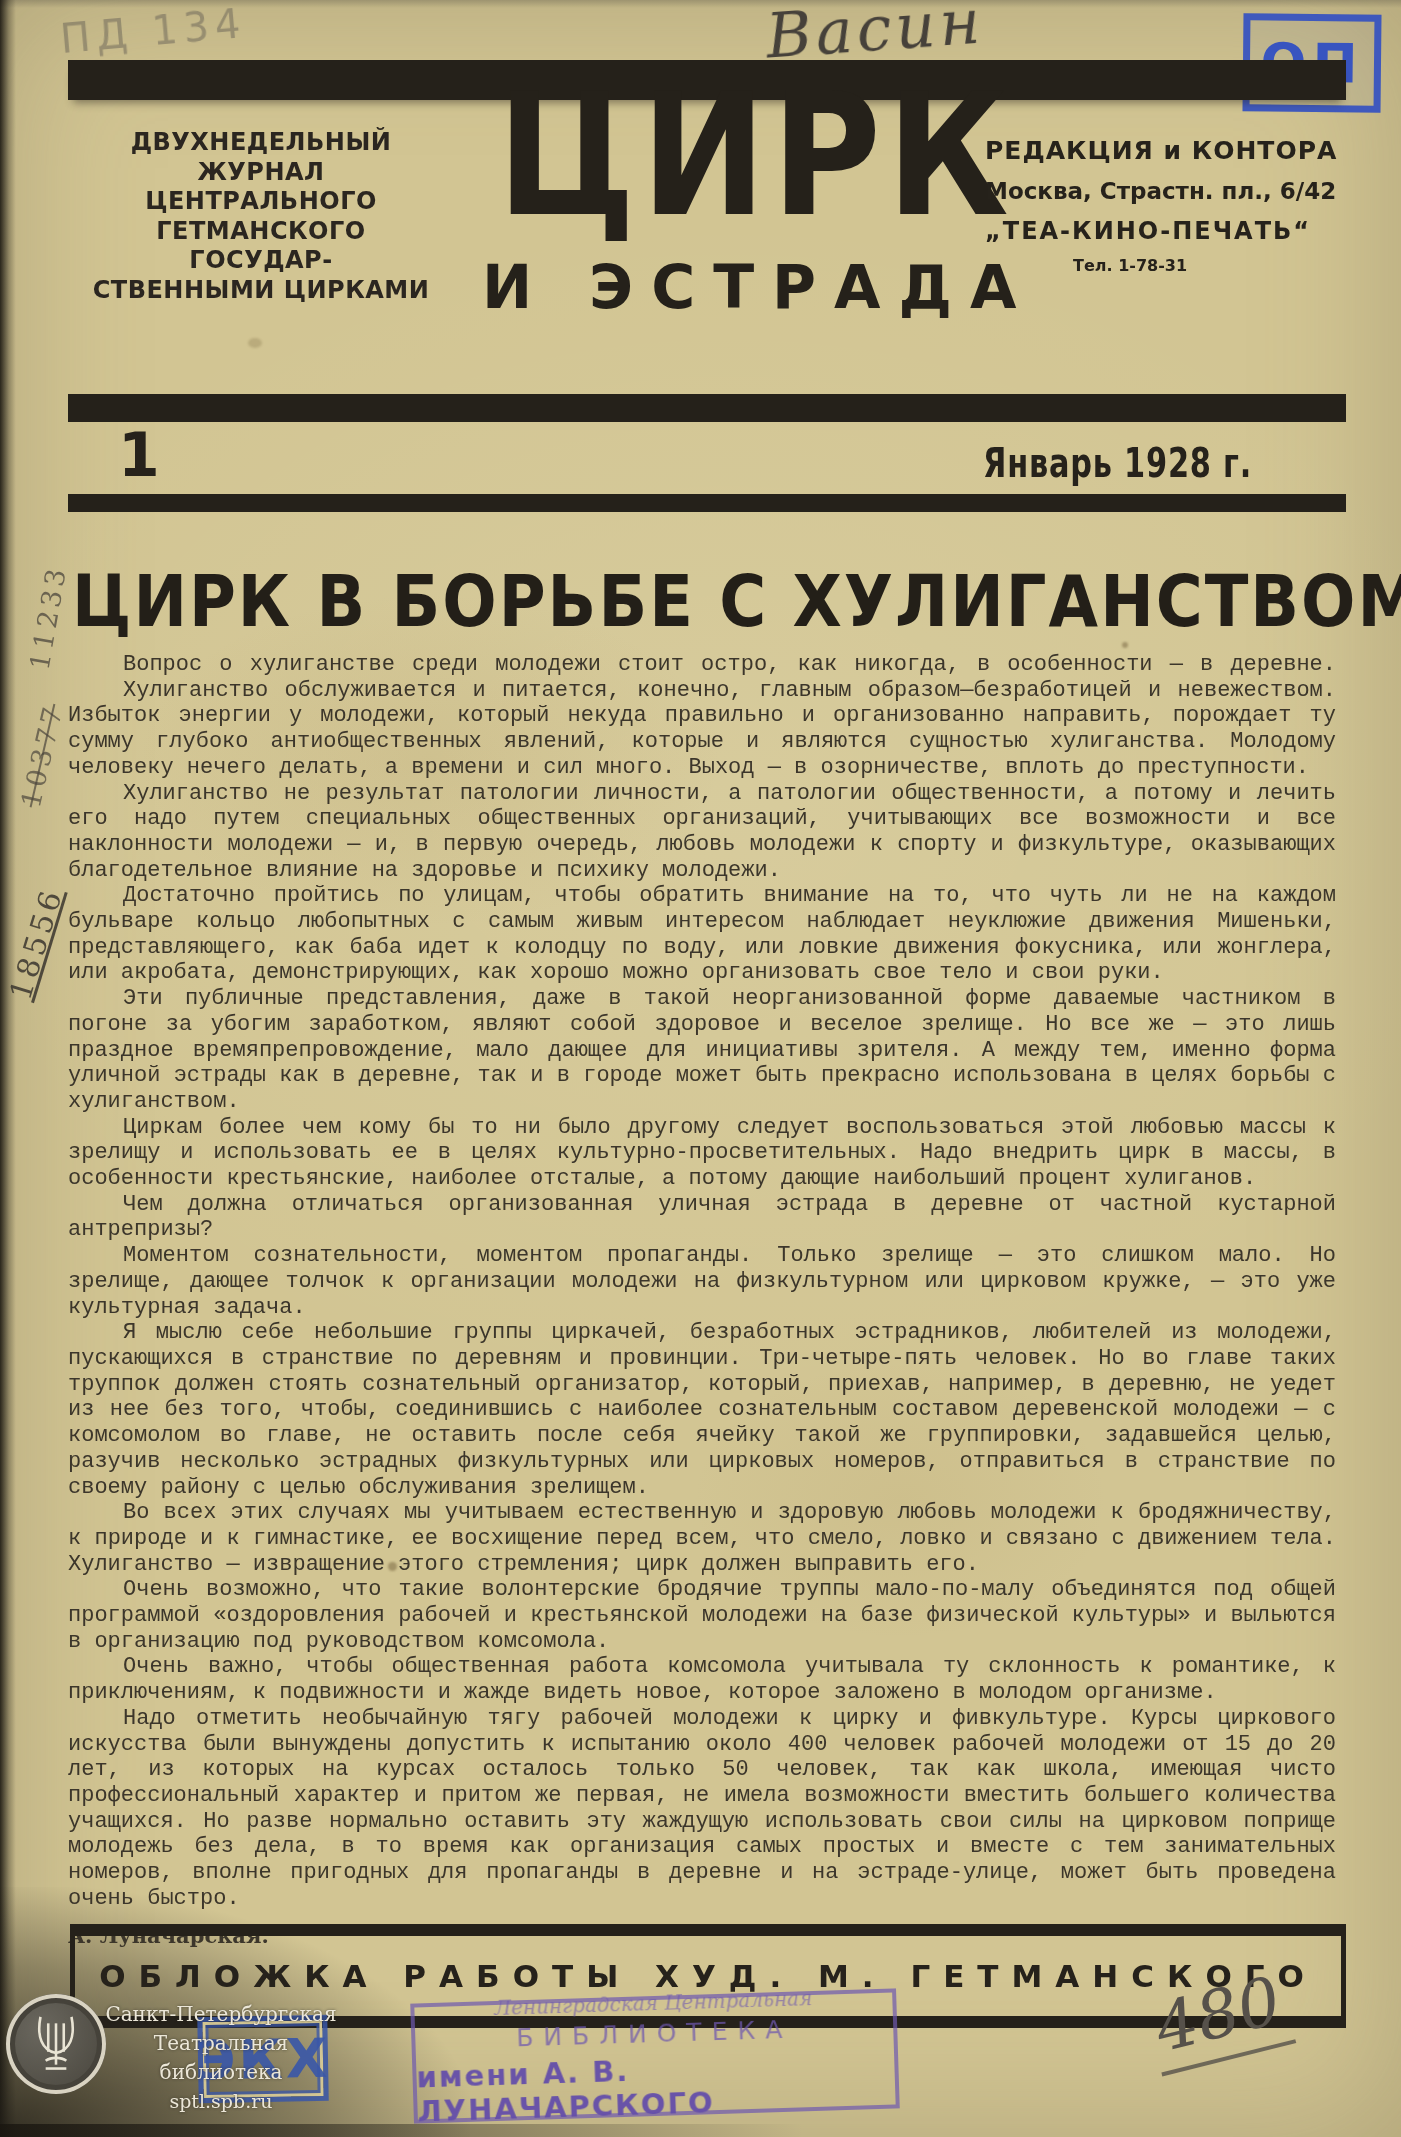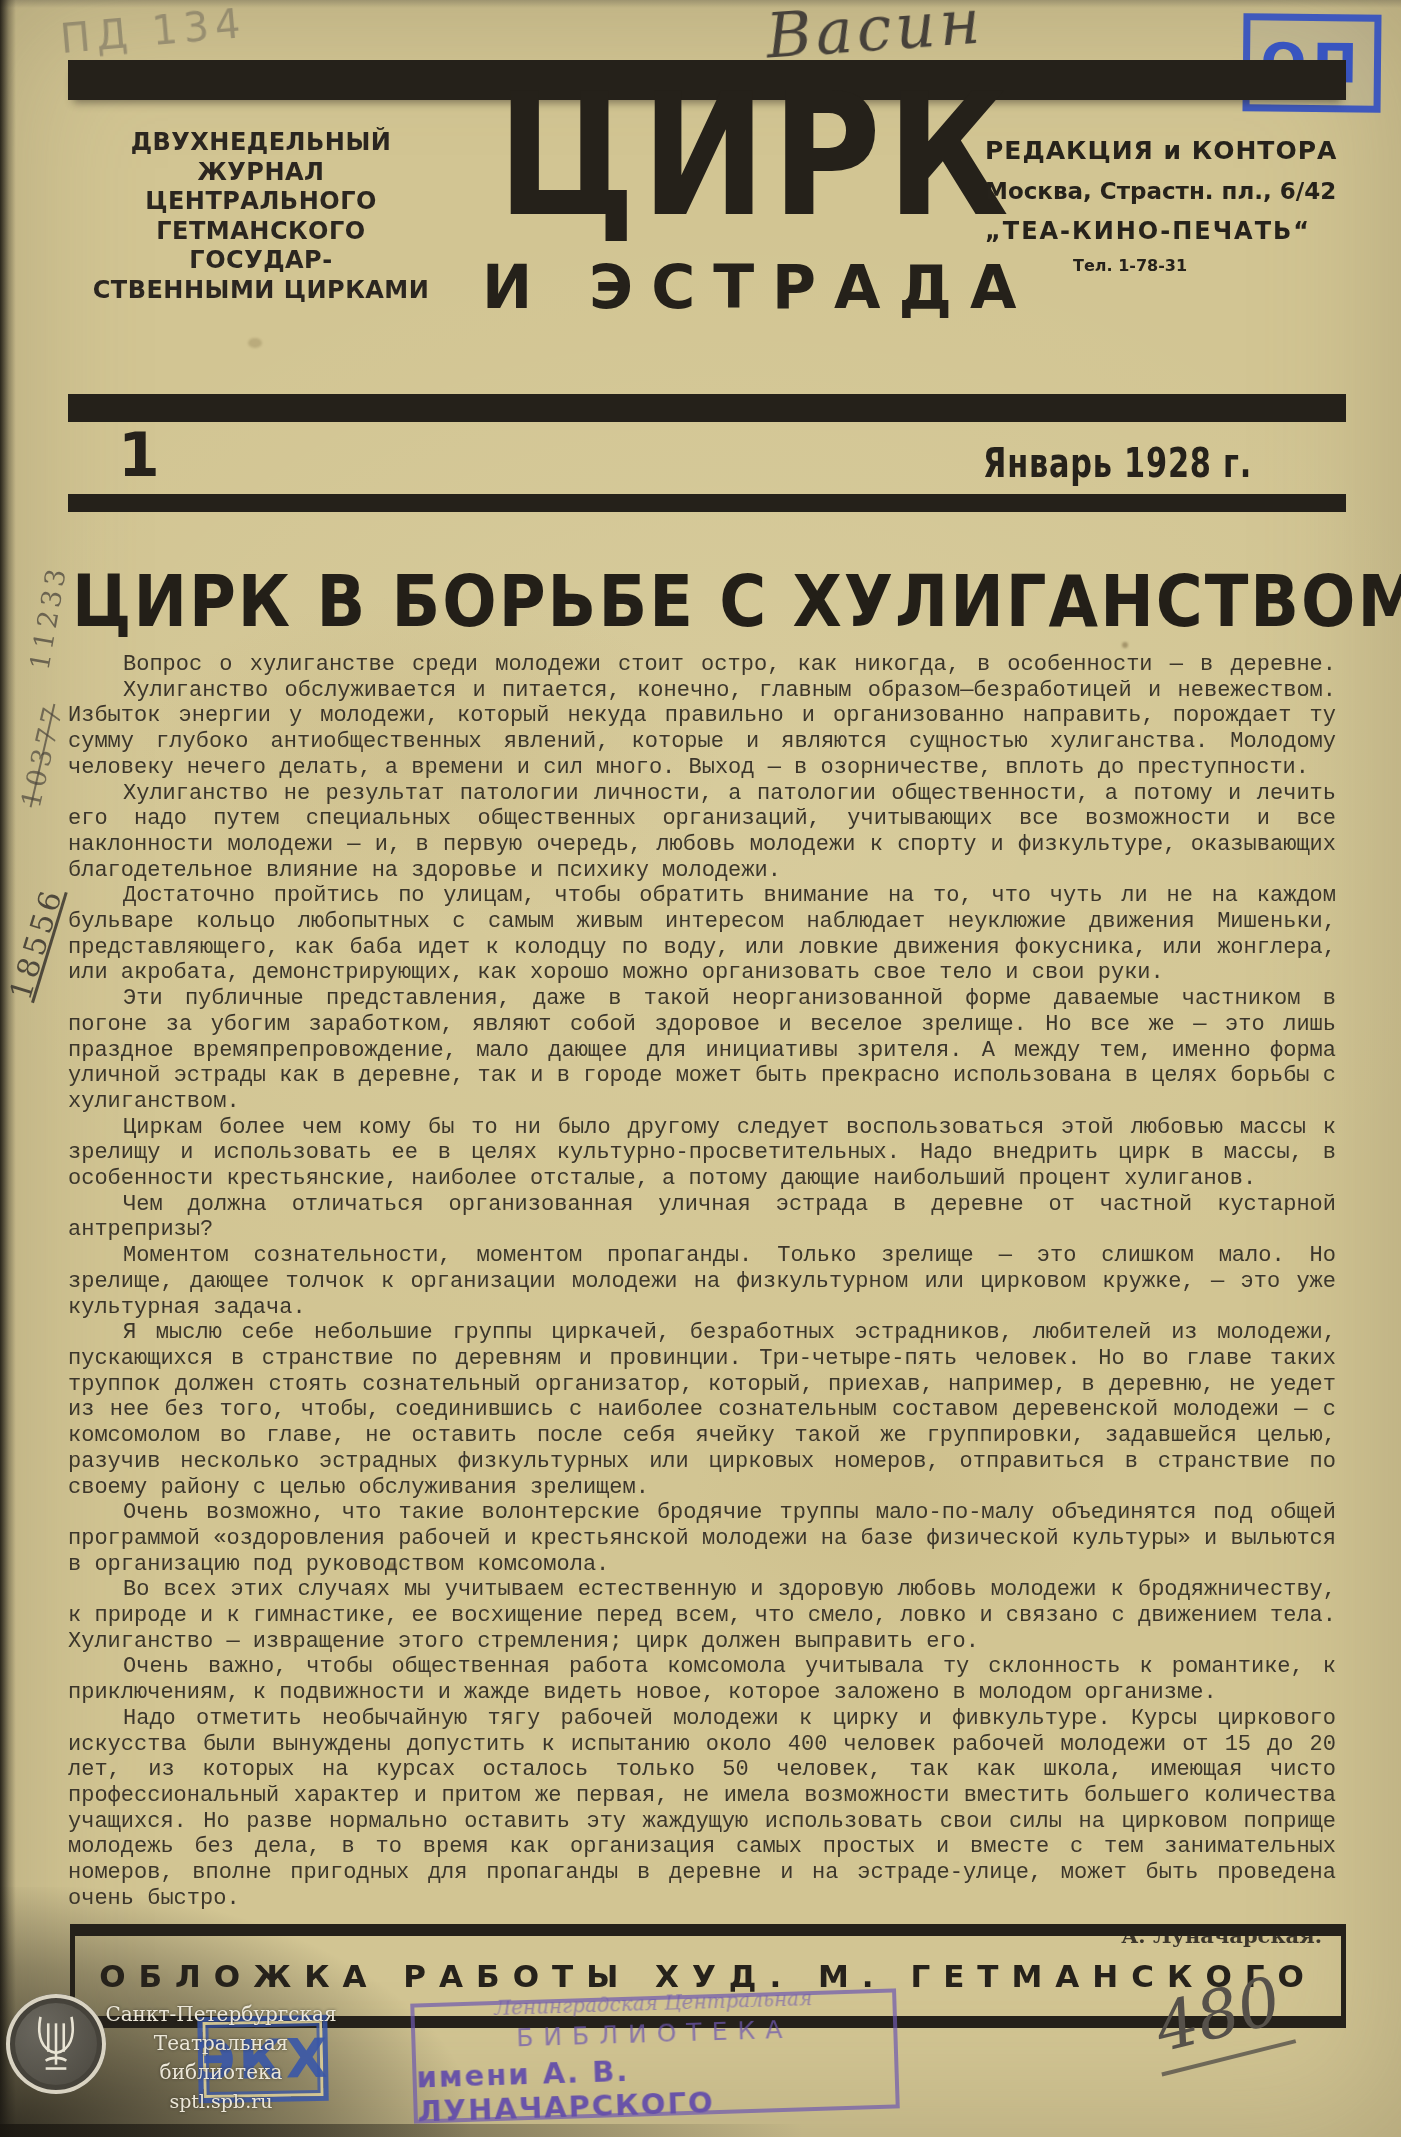--- a/index.html
+++ b/index.html
@@ -39,21 +39,21 @@
   .contact .c4{font-size:16px;margin-top:11px;padding-left:88px;}
   .bar-mid{left:68px;top:394px;width:1278px;height:28px;}
   .issue-no{left:118px;top:420px;font-weight:bold;font-size:60px;color:#26221b;}
   .issue-date{left:983px;top:440px;font-weight:bold;font-size:40px;letter-spacing:1px;color:#26221b;transform:scale(.76,1);transform-origin:left top;white-space:nowrap;}
   .bar-low{left:68px;top:494px;width:1278px;height:18px;}
   
   .title{left:72px;top:560px;width:1290px;margin:0;font-weight:bold;font-size:64px;letter-spacing:2px;color:#231f18;white-space:nowrap;transform:scaleY(1.12);transform-origin:left top;}
   .body{left:68px;top:652px;width:1268px;font-family:"DejaVu Serif", serif;font-size:22px;line-height:25.7px;color:#3c362b;text-align:justify;}
   .para{margin:0;text-indent:55px;font-family:Liberation Mono, monospace;}
   .para.stretch{text-align-last:justify;}
-  .signature{text-align:right;padding-right:14px;margin-top:12px;font-weight:bold;font-size:21px;}
+  .signature{padding-right:14px;margin-top:12px;font-weight:bold;font-size:21px;}
   
   .cover-box{left:70px;top:1924px;width:1276px;height:104px;box-sizing:border-box;
     border-top:12px solid #25211a;border-bottom:12px solid #25211a;border-left:5px solid #25211a;border-right:5px solid #25211a;
     display:flex;align-items:center;justify-content:center;}
   .cover-box span{font-weight:bold;font-size:31px;letter-spacing:13px;color:#26221b;white-space:nowrap;}
   
   .ekh{left:198px;top:2016px;width:130px;height:86px;border:5px solid rgba(56,86,168,.85);box-sizing:border-box;
     box-shadow:inset 0 0 0 3px rgba(210,197,147,1), inset 0 0 0 6px rgba(56,86,168,.75);
     display:flex;align-items:center;justify-content:center;font-weight:bold;font-size:54px;letter-spacing:3px;
     color:rgba(56,86,168,.9);transform:rotate(-1deg);}
@@ -128,22 +128,22 @@
     <div id="paras">
         <p class="para stretch">Вопрос о хулиганстве среди молодежи стоит остро, как никогда, в особенности — в деревне.</p>
         <p class="para">Хулиганство обслуживается и питается, конечно, главным образом—безработицей и невежеством. Избыток энергии у молодежи, который некуда правильно и организованно направить, порождает ту сумму глубоко антиобщественных явлений, которые и являются сущностью хулиганства. Молодому человеку нечего делать, а времени и сил много. Выход — в озорничестве, вплоть до преступности.</p>
         <p class="para">Хулиганство не результат патологии личности, а патологии общественности, а потому и лечить его надо путем специальных общественных организаций, учитывающих все возможности и все наклонности молодежи — и, в первую очередь, любовь молодежи к спорту и физкультуре, оказывающих благодетельное влияние на здоровье и психику молодежи.</p>
         <p class="para">Достаточно пройтись по улицам, чтобы обратить внимание на то, что чуть ли не на каждом бульваре кольцо любопытных с самым живым интересом наблюдает неуклюжие движения Мишеньки, представляющего, как баба идет к колодцу по воду, или ловкие движения фокусника, или жонглера, или акробата, демонстрирующих, как хорошо можно организовать свое тело и свои руки.</p>
         <p class="para">Эти публичные представления, даже в такой неорганизованной форме даваемые частником в погоне за убогим заработком, являют собой здоровое и веселое зрелище. Но все же — это лишь праздное времяпрепровождение, мало дающее для инициативы зрителя. А между тем, именно форма уличной эстрады как в деревне, так и в городе может быть прекрасно использована в целях борьбы с хулиганством.</p>
         <p class="para">Циркам более чем кому бы то ни было другому следует воспользоваться этой любовью массы к зрелищу и использовать ее в целях культурно-просветительных. Надо внедрить цирк в массы, в особенности крестьянские, наиболее отсталые, а потому дающие наибольший процент хулиганов.</p>
         <p class="para">Чем должна отличаться организованная уличная эстрада в деревне от частной кустарной антрепризы?</p>
         <p class="para">Моментом сознательности, моментом пропаганды. Только зрелище — это слишком мало. Но зрелище, дающее толчок к организации молодежи на физкультурном или цирковом кружке, — это уже культурная задача.</p>
         <p class="para">Я мыслю себе небольшие группы циркачей, безработных эстрадников, любителей из молодежи, пускающихся в странствие по деревням и провинции. Три-четыре-пять человек. Но во главе таких труппок должен стоять сознательный организатор, который, приехав, например, в деревню, не уедет из нее без того, чтобы, соединившись с наиболее сознательным составом деревенской молодежи — с комсомолом во главе, не оставить после себя ячейку такой же группировки, задавшейся целью, разучив несколько эстрадных физкультурных или цирковых номеров, отправиться в странствие по своему району с целью обслуживания зрелищем.</p>
+        <p class="para">Во всех этих случаях мы учитываем естественную и здоровую любовь молодежи к бродяжничеству, к природе и к гимнастике, ее восхищение перед всем, что смело, ловко и связано с движением тела. Хулиганство — извращение этого стремления; цирк должен выправить его.</p>
         <p class="para">Очень возможно, что такие волонтерские бродячие труппы мало-по-малу объединятся под общей программой «оздоровления рабочей и крестьянской молодежи на базе физической культуры» и выльются в организацию под руководством комсомола.</p>
-        <p class="para">Во всех этих случаях мы учитываем естественную и здоровую любовь молодежи к бродяжничеству, к природе и к гимнастике, ее восхищение перед всем, что смело, ловко и связано с движением тела. Хулиганство — извращение этого стремления; цирк должен выправить его.</p>
         <p class="para">Очень важно, чтобы общественная работа комсомола учитывала ту склонность к романтике, к приключениям, к подвижности и жажде видеть новое, которое заложено в молодом организме.</p>
         <p class="para">Надо отметить необычайную тягу рабочей молодежи к цирку и фивкультуре. Курсы циркового искусства были вынуждены допустить к испытанию около 400 человек рабочей молодежи от 15 до 20 лет, из которых на курсах осталось только 50 человек, так как школа, имеющая чисто профессиональный характер и притом же первая, не имела возможности вместить большего количества учащихся. Но разве нормально оставить эту жаждущую использовать свои силы на цирковом поприще молодежь без дела, в то время как организация самых простых и вместе с тем занимательных номеров, вполне пригодных для пропаганды в деревне и на эстраде-улице, может быть проведена очень быстро.</p>
       </div>
     <div class="signature">А. Луначарская.</div>
   </div>
 
   <div class="abs cover-box">
     <span>ОБЛОЖКА РАБОТЫ ХУД. М. ГЕТМАНСКОГО</span>
   </div>
 

